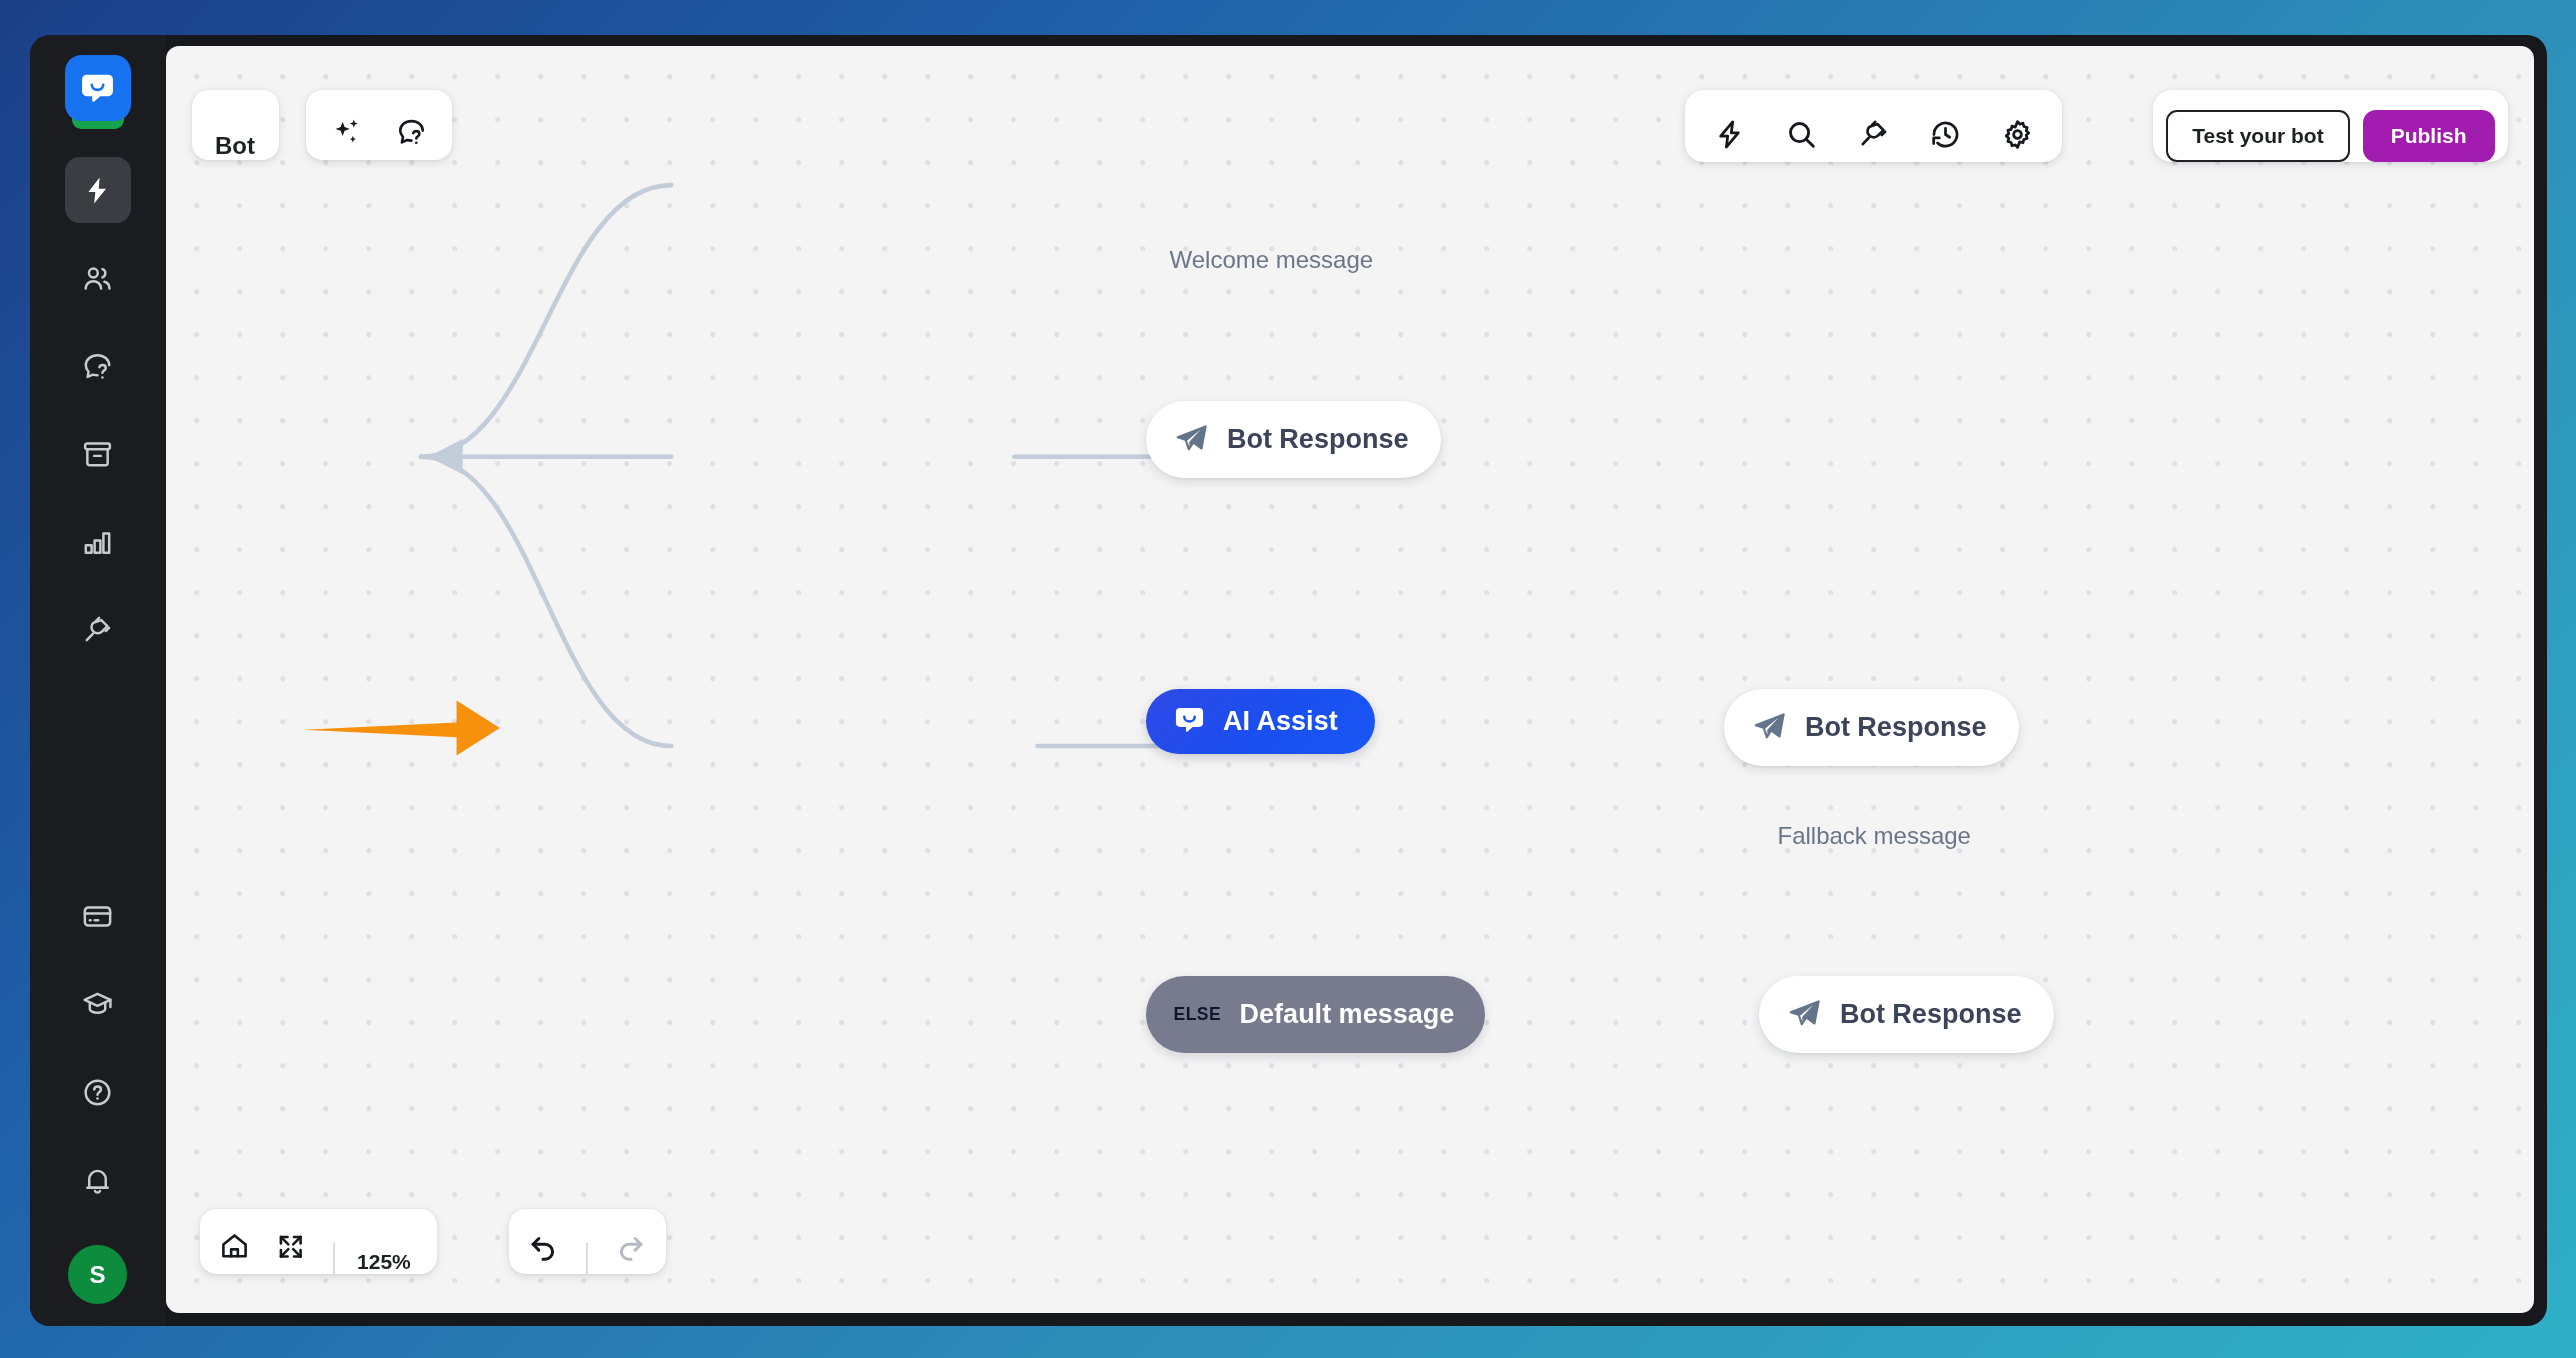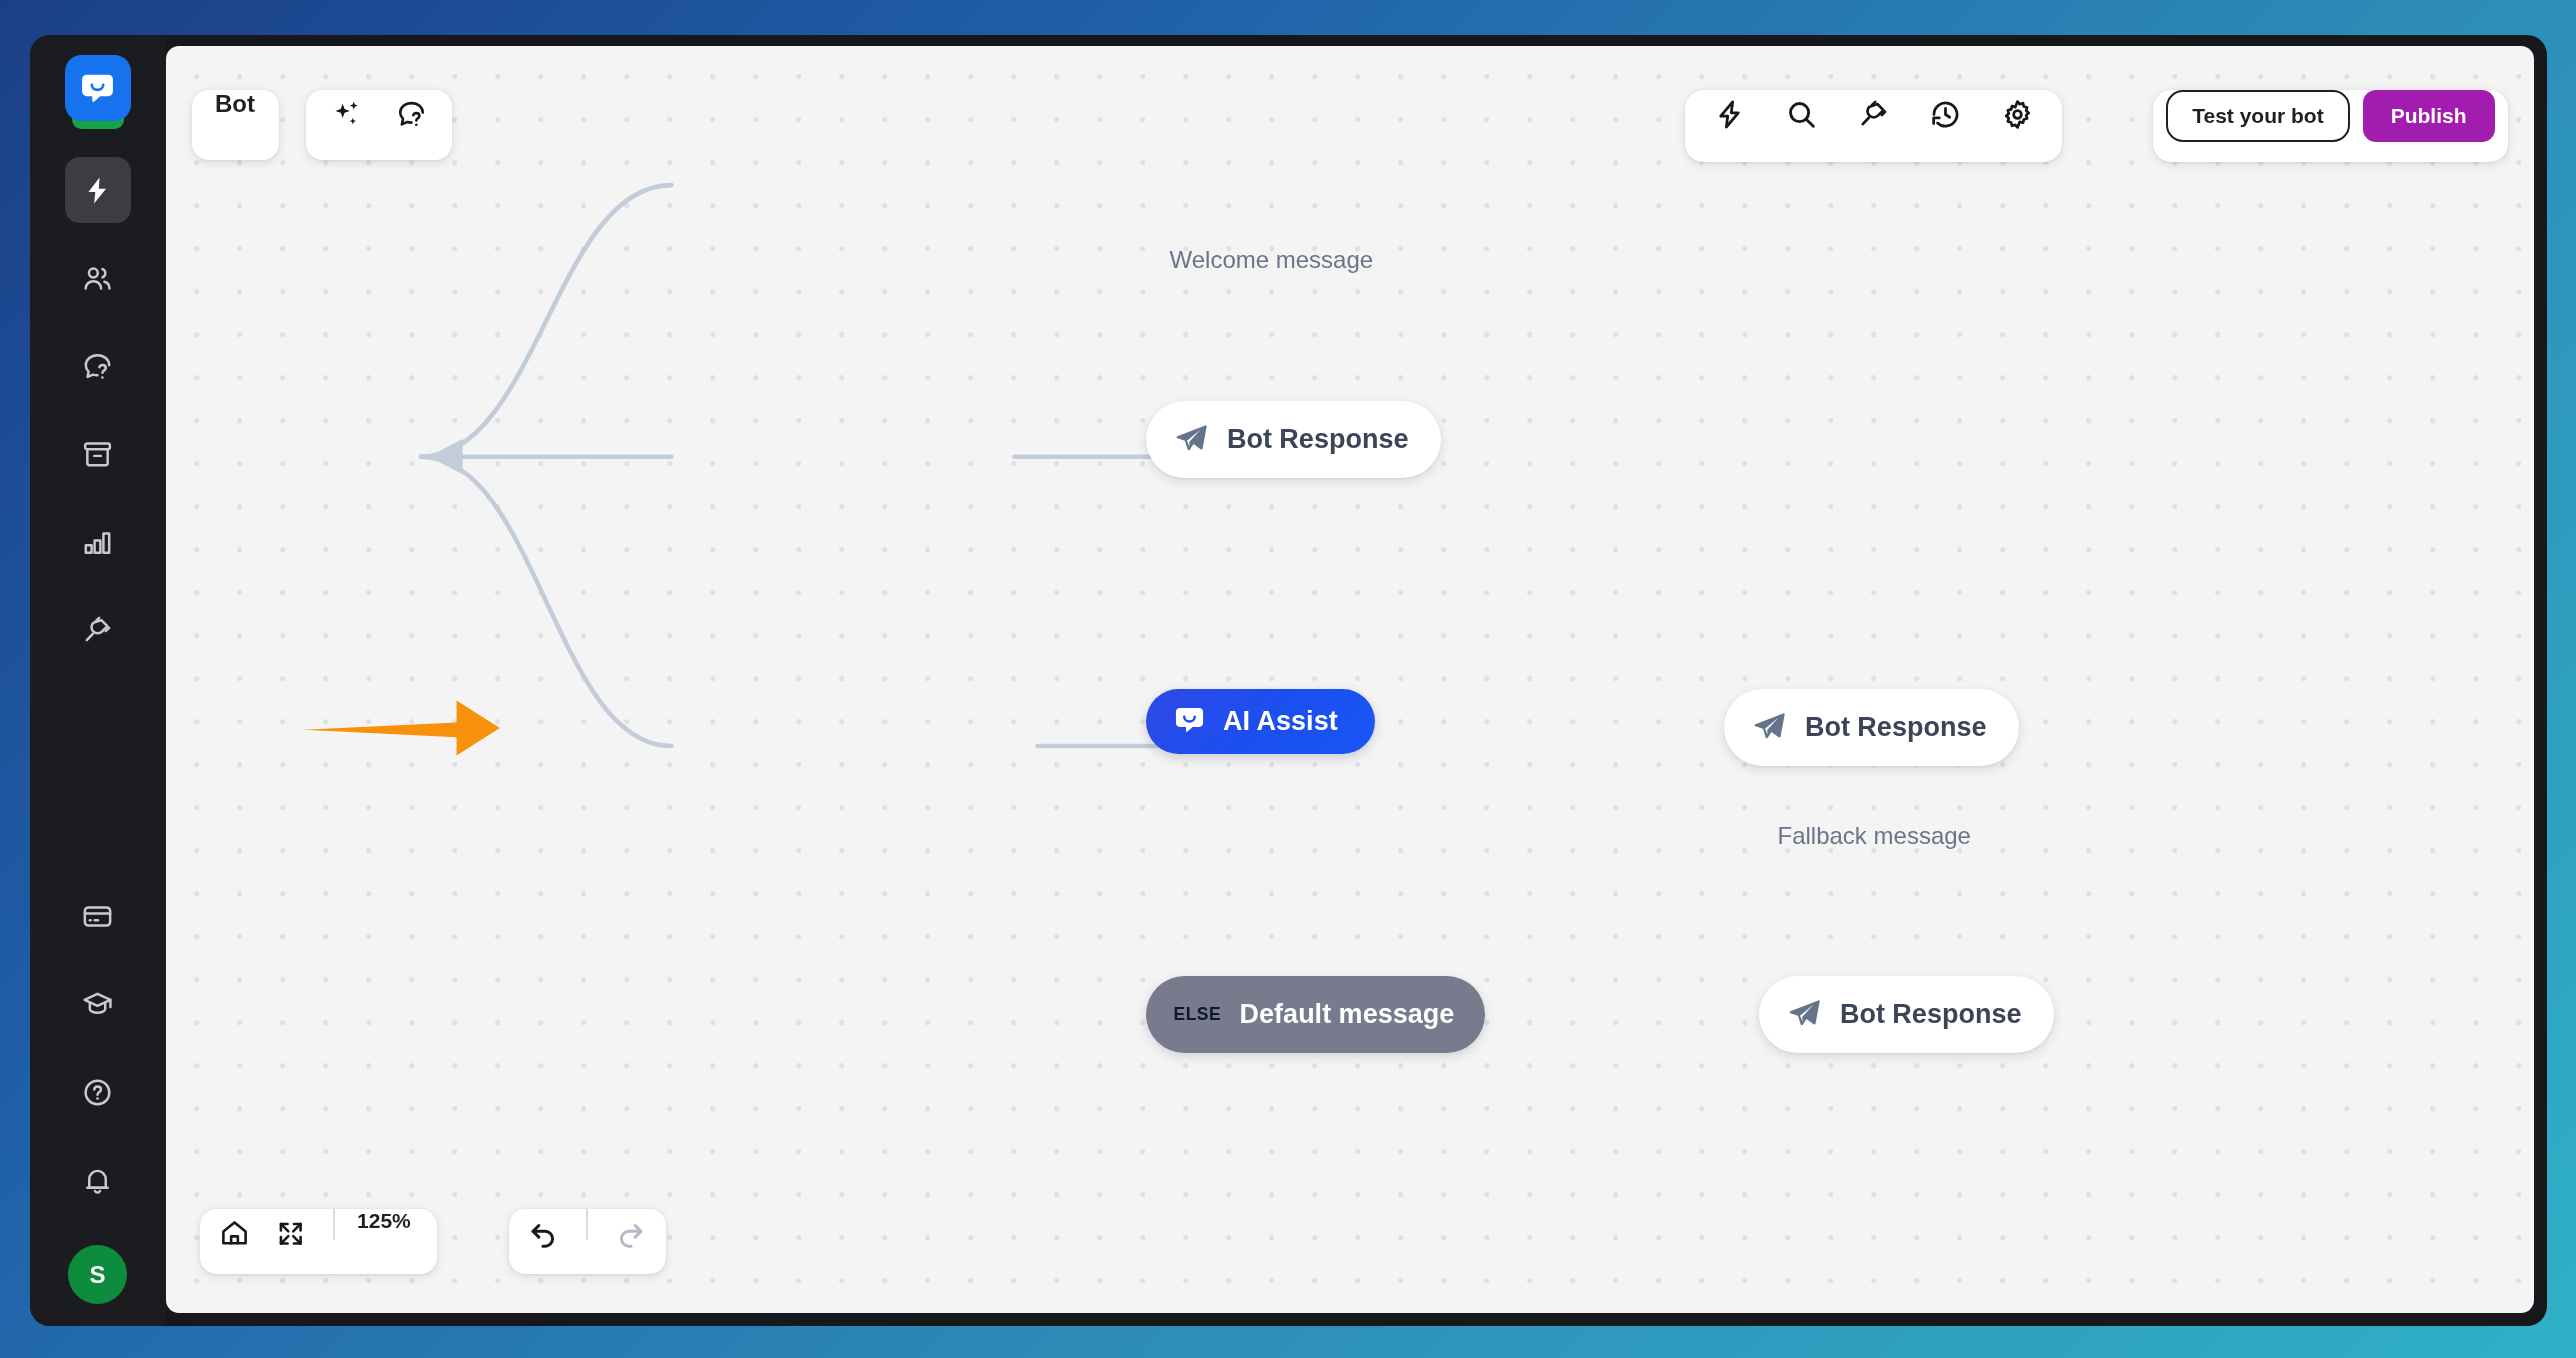--- a/index.html
+++ b/index.html
@@ -102,21 +102,21 @@
   }
 
   
   .float { position: absolute; z-index: 6; }
 
   .chip {
     background: #ffffff;
     border-radius: 16.6px;
     box-shadow: 0 2.8px 9.2px rgba(16,24,40,.10), 0 0.9px 2.8px rgba(16,24,40,.06);
     display: flex;
-    align-items: flex-start;
+    align-items: flex-end;
   }
 
   #bot-chip {
     left: 26px; top: 44px;
     height: 70px; min-width: 87px;
     justify-content: center;
     padding: 0 20px;
     font-size: 24px; font-weight: 700; color: #1f2024;
     cursor: pointer;
   }
@@ -145,21 +145,21 @@
   #action-chip {
     right: 26px; top: 44px;
     height: 72px;
     padding: 0 13px;
     gap: 13px;
     border-radius: 18.4px;
   }
   #test-bot-btn {
     height: 52px;
     border: 2.3px solid #1f2024;
-    border-radius: 17px;
+    border-radius: 11px;
     background: #fff;
     color: #1f2024;
     font-size: 21px; font-weight: 700;
     padding: 0 24px;
     display: flex; align-items: center;
     cursor: pointer;
     font-family: "Liberation Sans", sans-serif;
   }
   #publish-btn {
     height: 52px;

